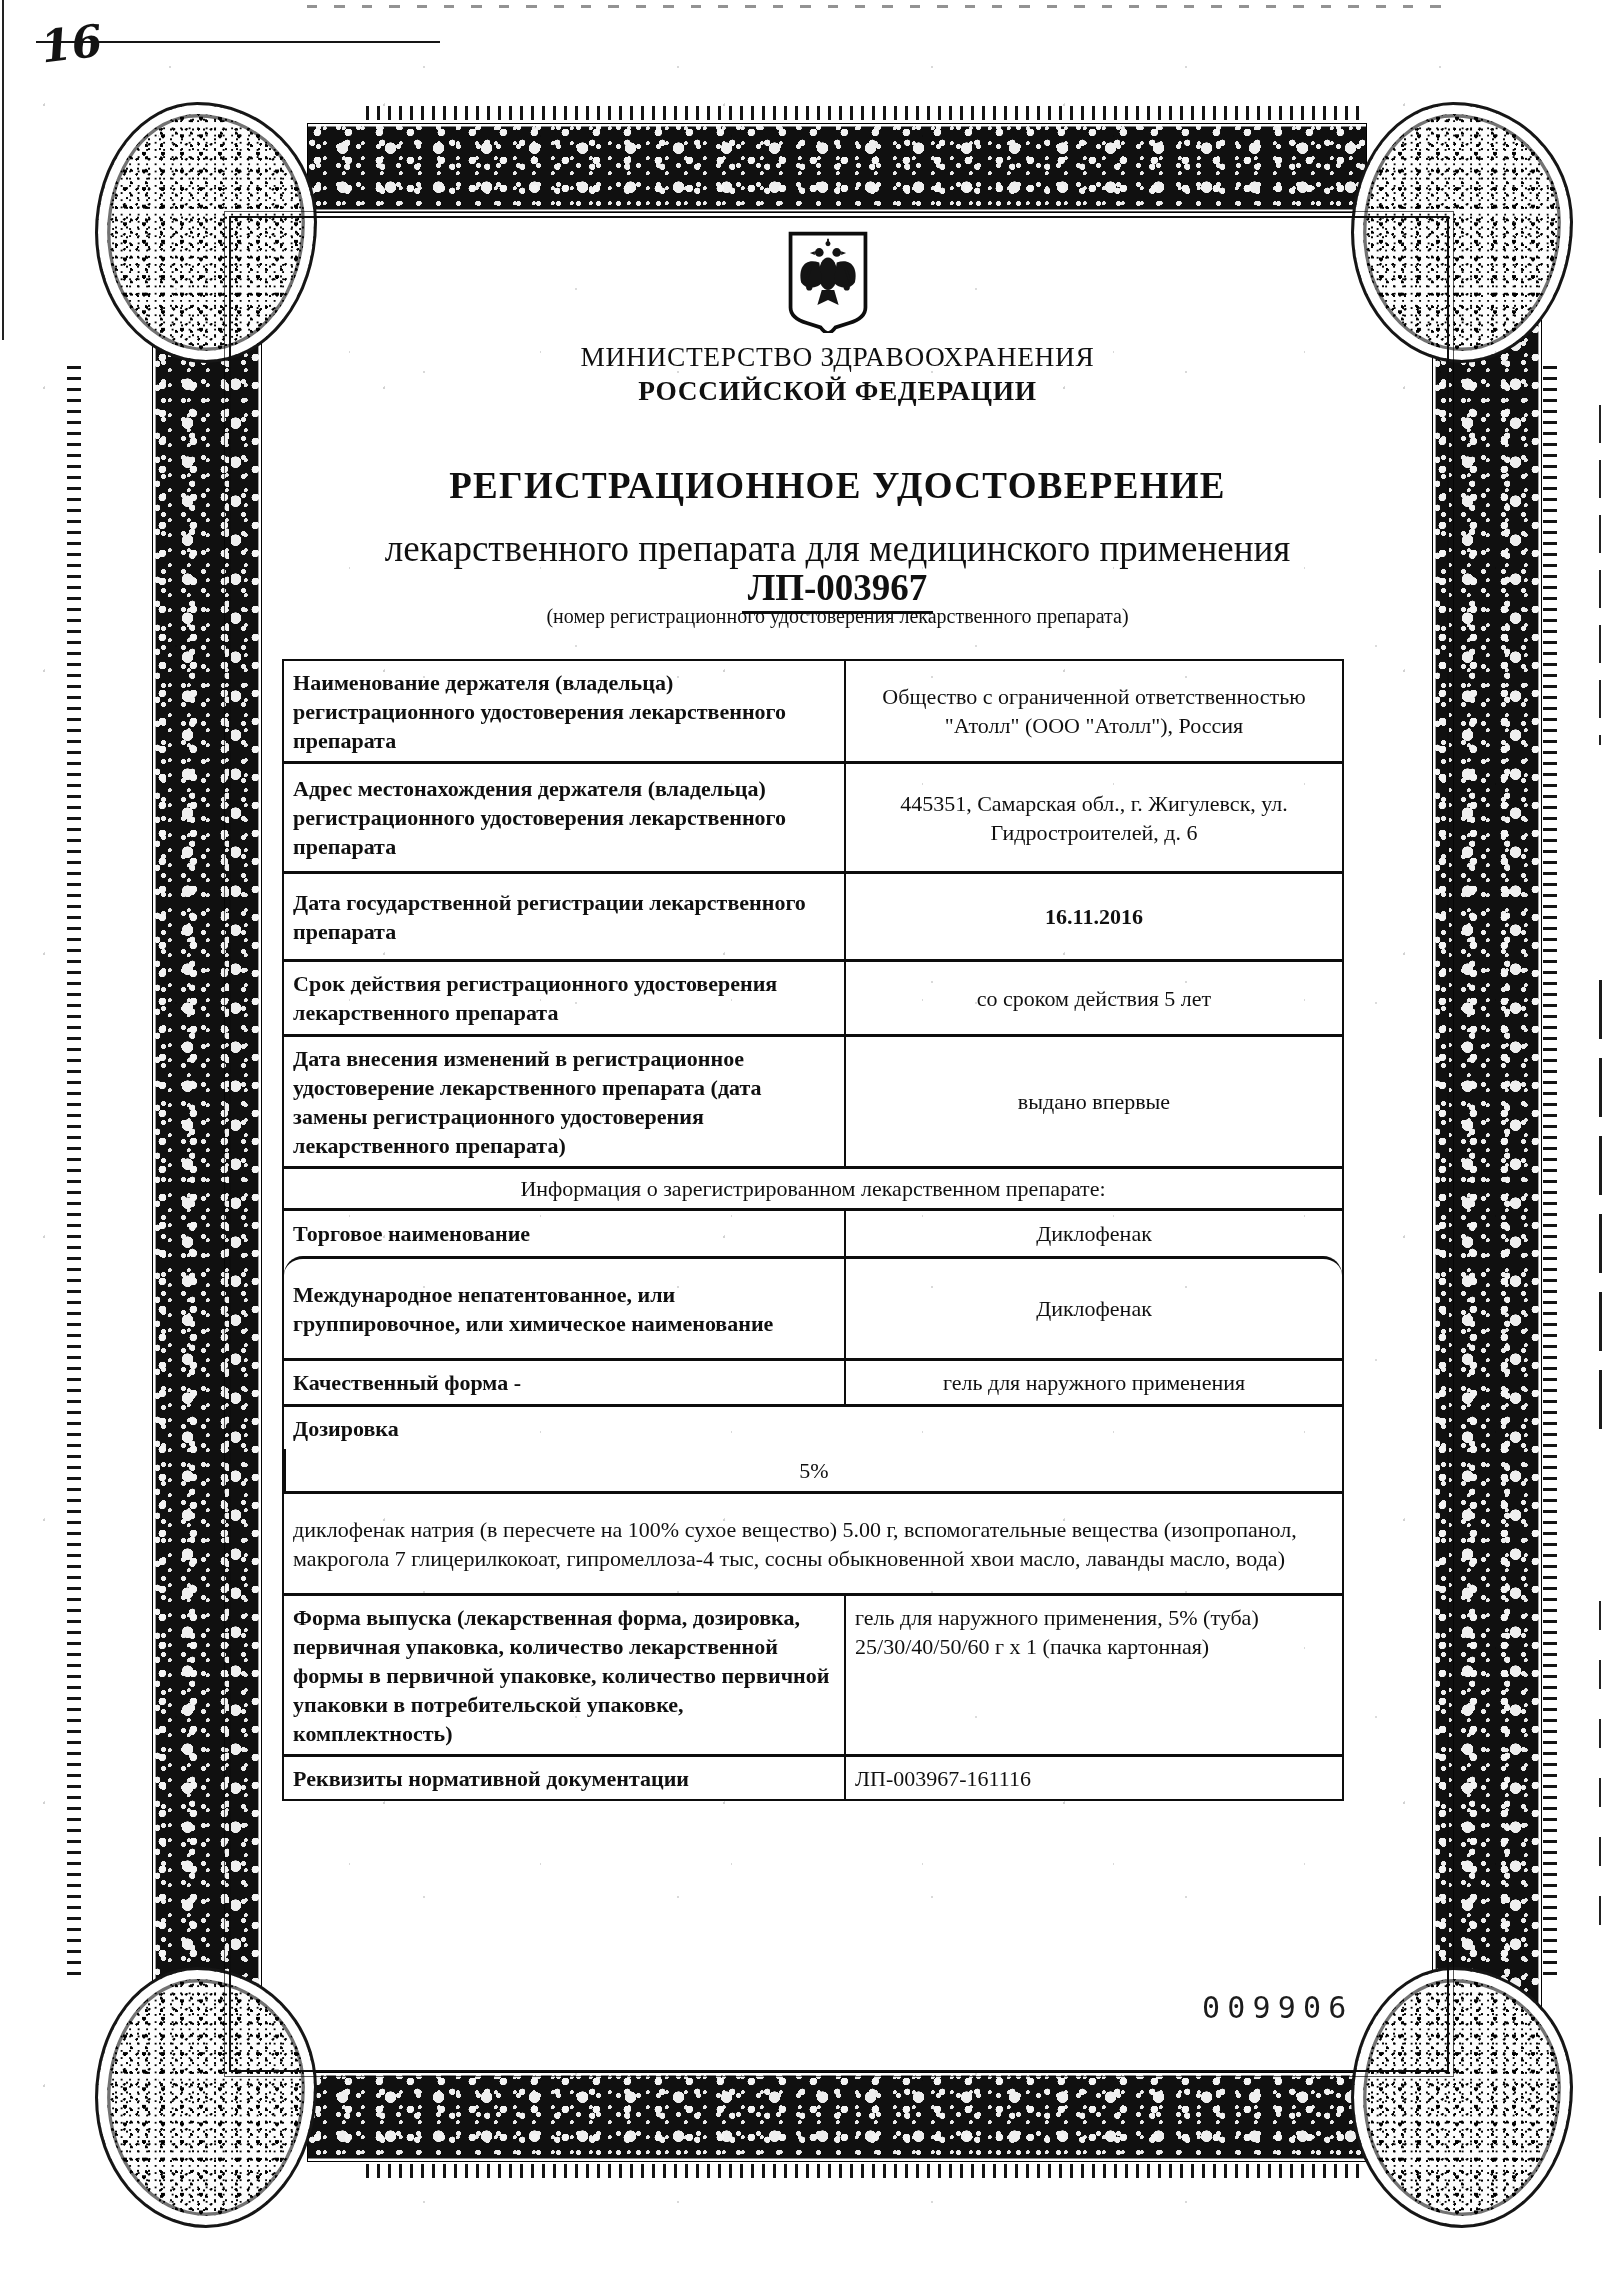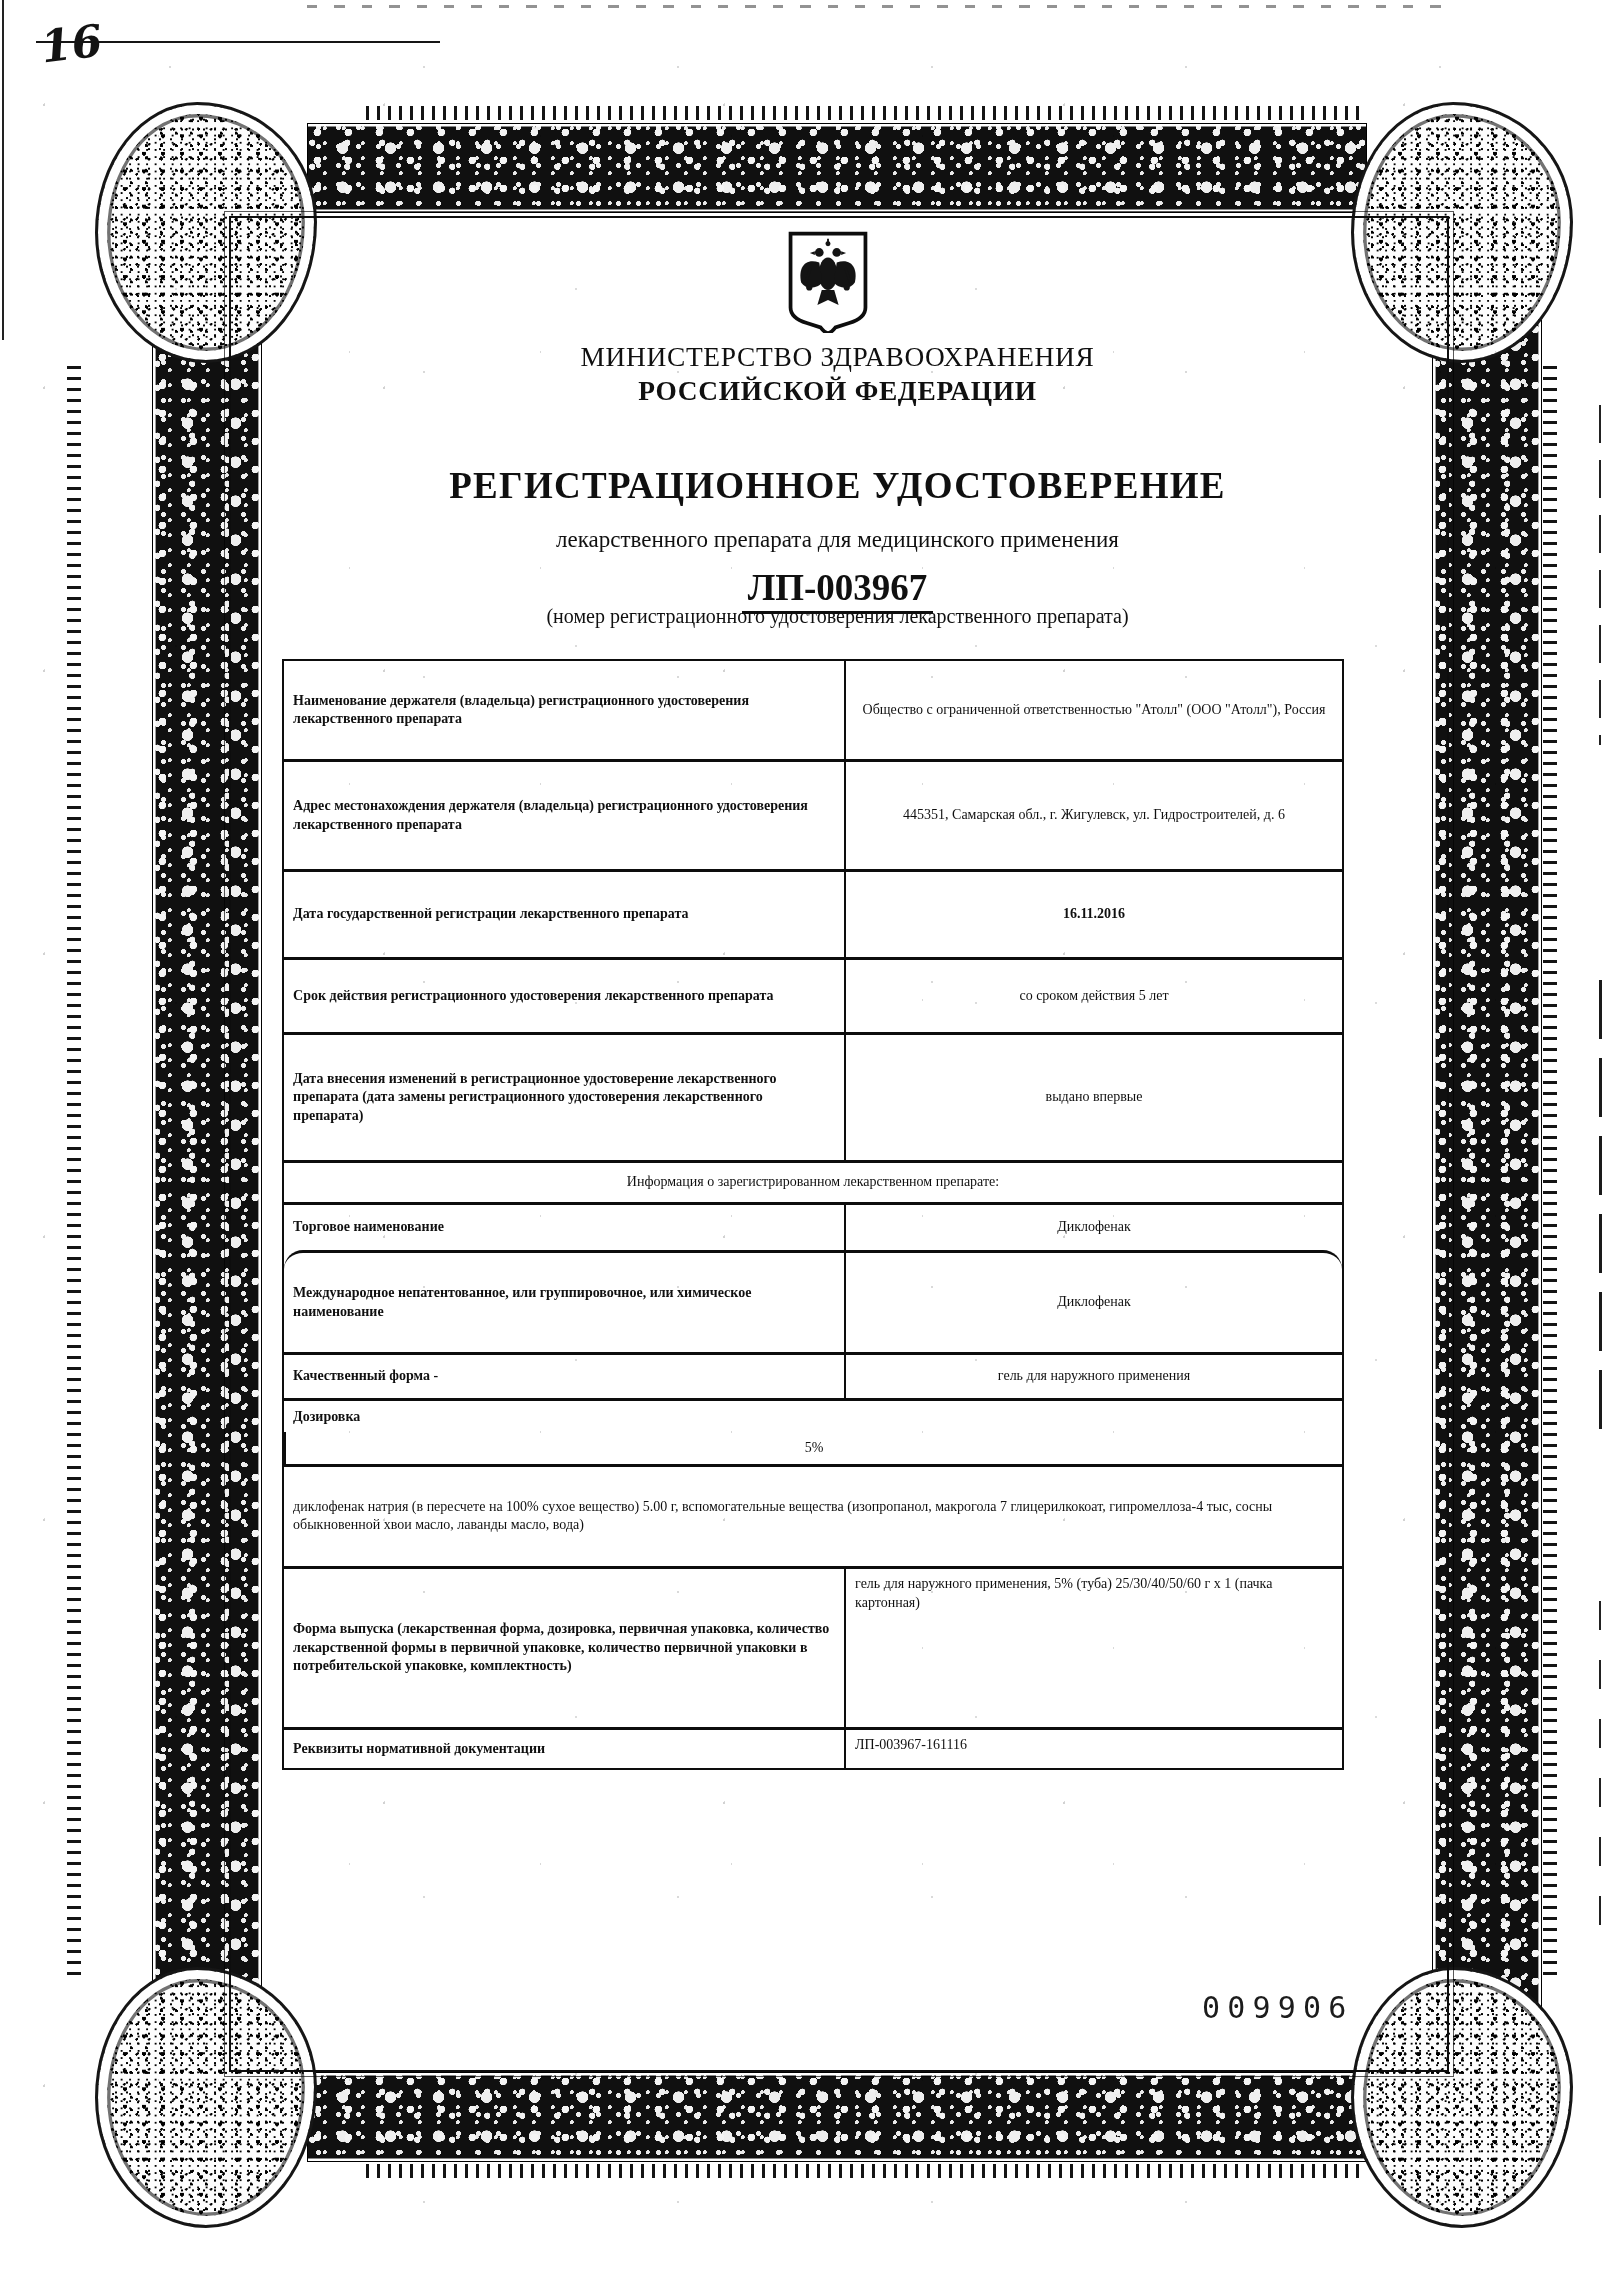--- a/index.html
+++ b/index.html
@@ -82,29 +82,29 @@
   .inner-frame{left:229px;top:216px;width:1216px;height:1852px;
     border:2px solid #0d0d0d;outline:1.3px solid rgba(0,0,0,.65);outline-offset:4.6px;}
 
   
   .content{position:absolute;left:230px;top:0;width:1215px;height:2284px;}
   .centered{position:absolute;left:0;right:0;text-align:center;}
   .crest{position:absolute;left:554px;top:230px;width:88px;height:103px;}
   .ministry-1{top:342px;font-size:27.4px;font-weight:normal;letter-spacing:0.7px;}
   .ministry-2{top:376px;font-size:27.4px;font-weight:bold;letter-spacing:0.7px;}
   .doc-title{top:464px;font-size:37px;font-weight:bold;letter-spacing:1.3px;}
-  .doc-subtitle{top:527px;font-size:23px;}
+  .doc-subtitle{top:527px;font-size:37px;}
   .reg-number-wrap{top:566px;}
   .reg-number{display:inline-block;font-size:37px;font-weight:bold;
     border-bottom:3.3px solid #0d0d0d;padding:0 5.2px 2px;}
   .reg-caption{top:605px;font-size:20px;}
 
   
   .doc-table{position:absolute;left:52px;top:659px;width:1062px;
-    border:2.6px solid #0d0d0d;font-size:14px;line-height:1.32;box-sizing:border-box;}
+    border:2.6px solid #0d0d0d;font-size:22px;line-height:1.32;box-sizing:border-box;}
   .doc-table *{box-sizing:border-box;}
   .trow{display:flex;border-top:3.3px solid #0d0d0d;}
   .trow:first-child{border-top:none;}
   .cl{width:560px;padding:6.5px 9.1px;font-weight:bold;display:flex;flex-direction:column;justify-content:center;}
   .cv{flex:1;border-left:2px solid #0d0d0d;display:flex;align-items:center;justify-content:center;
     text-align:center;padding:6.5px 15.7px;}
   .cv.left{align-items:flex-start;justify-content:flex-start;text-align:left;padding:6.5px 9.1px;}
   .cv.vb{font-weight:bold;}
   .cs{width:100%;display:flex;align-items:center;justify-content:center;text-align:center;padding:3.9px 6.5px;}
   .cf{width:100%;padding:6.5px 9.1px;display:flex;flex-direction:column;justify-content:center;}

